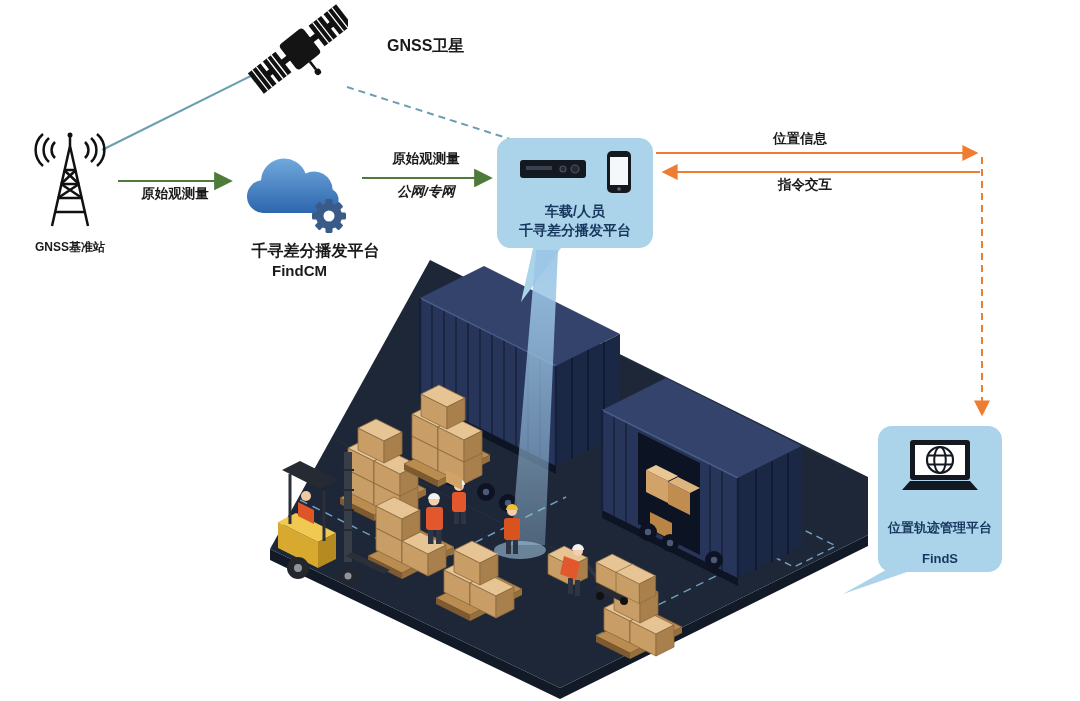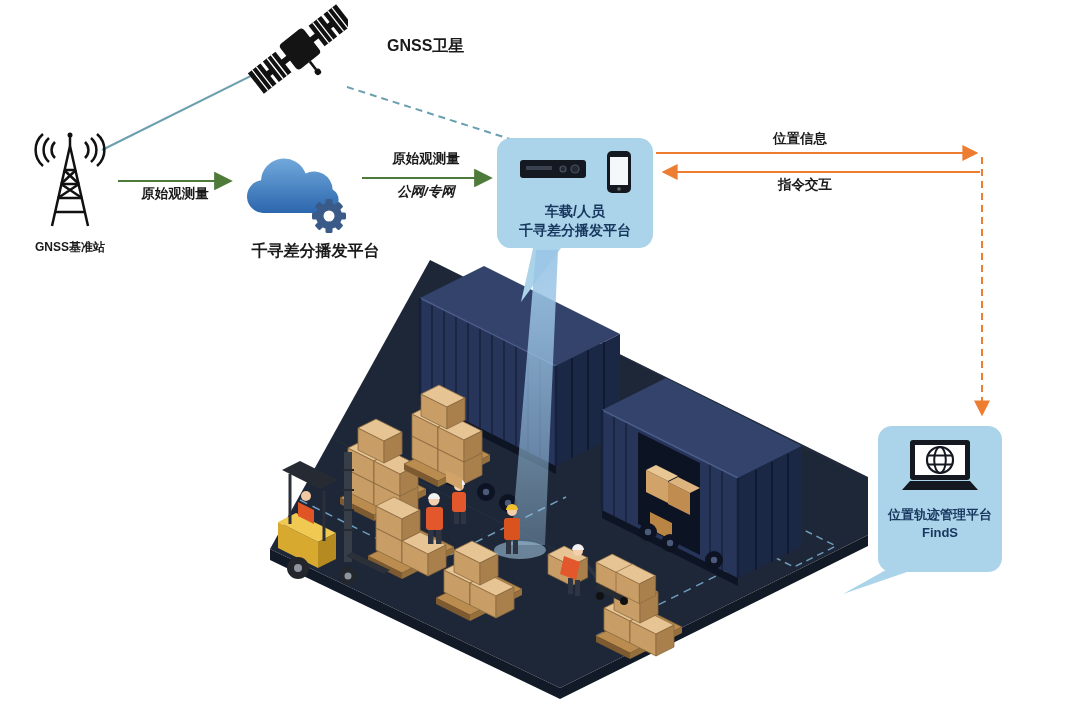--- a/index.html
+++ b/index.html
@@ -6,21 +6,21 @@
   .canvas{position:relative;width:1080px;height:701px;background:#ffffff;overflow:hidden;
           font-family:"Liberation Sans","DejaVu Sans",sans-serif;}
   svg.layer{position:absolute;left:0;top:0;z-index:1;}
   .lbl{position:absolute;font-weight:700;color:#1a1a1a;font-size:15px;line-height:1.2;
        text-align:center;white-space:nowrap;z-index:3;}
   .lbl.small{font-size:13.5px;}
   .bubble{position:absolute;background:#abd4ea;border-radius:14px;z-index:2;
           display:flex;flex-direction:column;align-items:center;}
   .bubble .b-line{color:#17375e;font-weight:700;font-size:14px;line-height:1.35;}
   .bubble.terminal{left:497px;top:138px;width:156px;height:110px;padding-top:12px;box-sizing:border-box;}
-  .bubble.management{left:878px;top:426px;width:124px;height:146px;padding-top:14px;box-sizing:border-box;}
+  .bubble.management{left:878px;top:426px;width:124px;height:146px;padding-top:14px;box-sizing:border-box;gap:13px;}
   .t-icons{display:flex;gap:10px;align-items:flex-start;height:52px;}
   .m-name{font-size:13px !important;}
   .icon-abs{position:absolute;z-index:2;}
 </style>
 </head>
 <body>
 
 <div class="canvas">
 
   <svg class="layer" width="1080" height="701" viewBox="0 0 1080 701">
@@ -299,19 +299,20 @@
       <path d="M28,15.5 H52 M28,24.5 H52" stroke="#141821" stroke-width="2" fill="none"></path>
       <path d="M2,50 L78,50 L70,41 L10,41 Z" fill="#141821"></path>
     </svg>
     <div class="b-line m-name" style="margin-top:8px;">位置轨迹管理平台</div>
     <div class="b-line" style="font-size:13px;">FindS</div>
   </div>
 
   <div class="lbl" style="left:352px;top:36px;font-size:16px;margin-left:35px;">GNSS卫星</div>
   <div class="lbl" style="left:15px;top:240px;width:110px;font-size:12px;">GNSS基准站</div>
   <div class="lbl" style="left:228px;top:241px;width:175px;font-size:16px;">千寻差分播发平台</div>
+  <div class="lbl" style="left:212px;top:262px;width:175px;">FindCM</div>
   <div class="lbl small" style="left:115px;top:186px;width:120px;">原始观测量</div>
   <div class="lbl small" style="left:366px;top:151px;width:120px;">原始观测量</div>
   <div class="lbl small" style="left:366px;top:184px;width:120px;font-style:italic;">公网/专网</div>
   <div class="lbl small" style="left:740px;top:131px;width:120px;font-family:Liberation Serif, serif;">位置信息</div>
   <div class="lbl small" style="left:745px;top:177px;width:120px;">指令交互</div>
 
 </div>
 
 </body></html>

